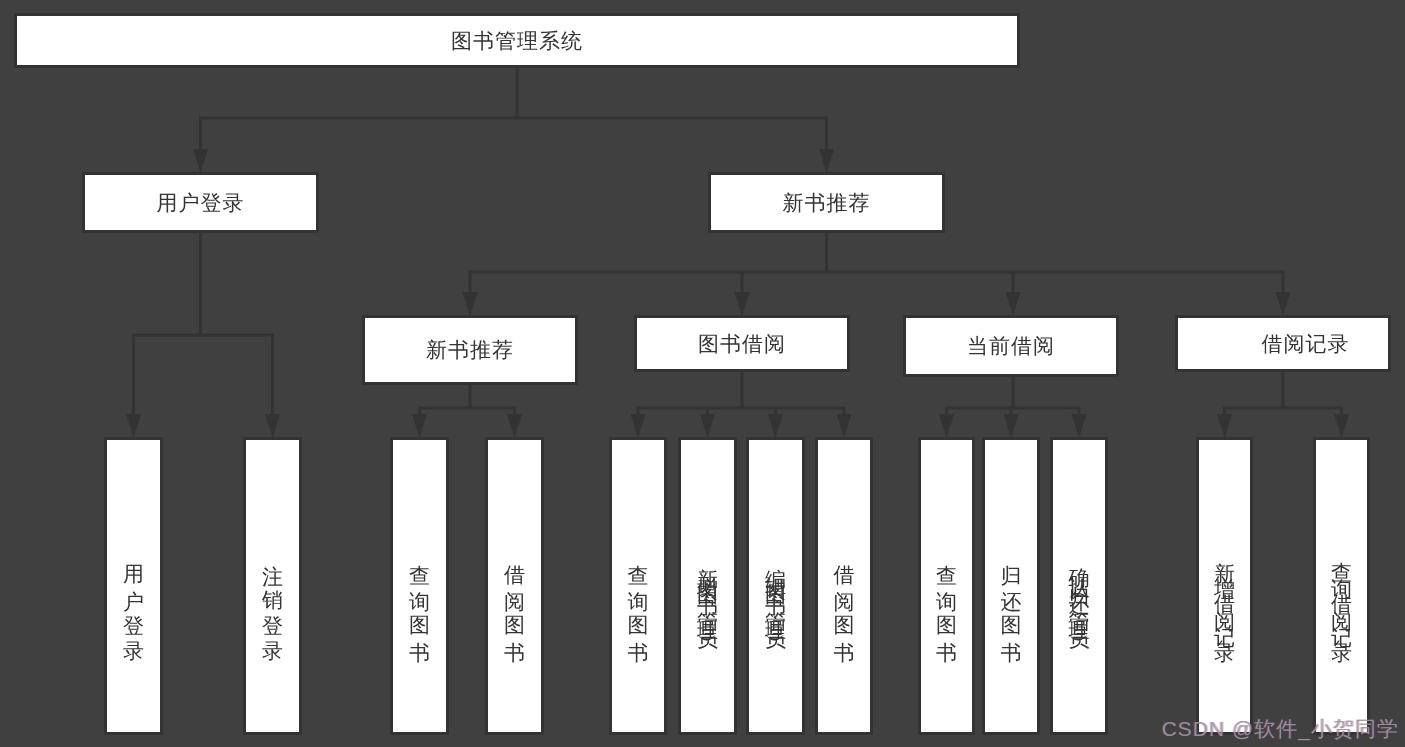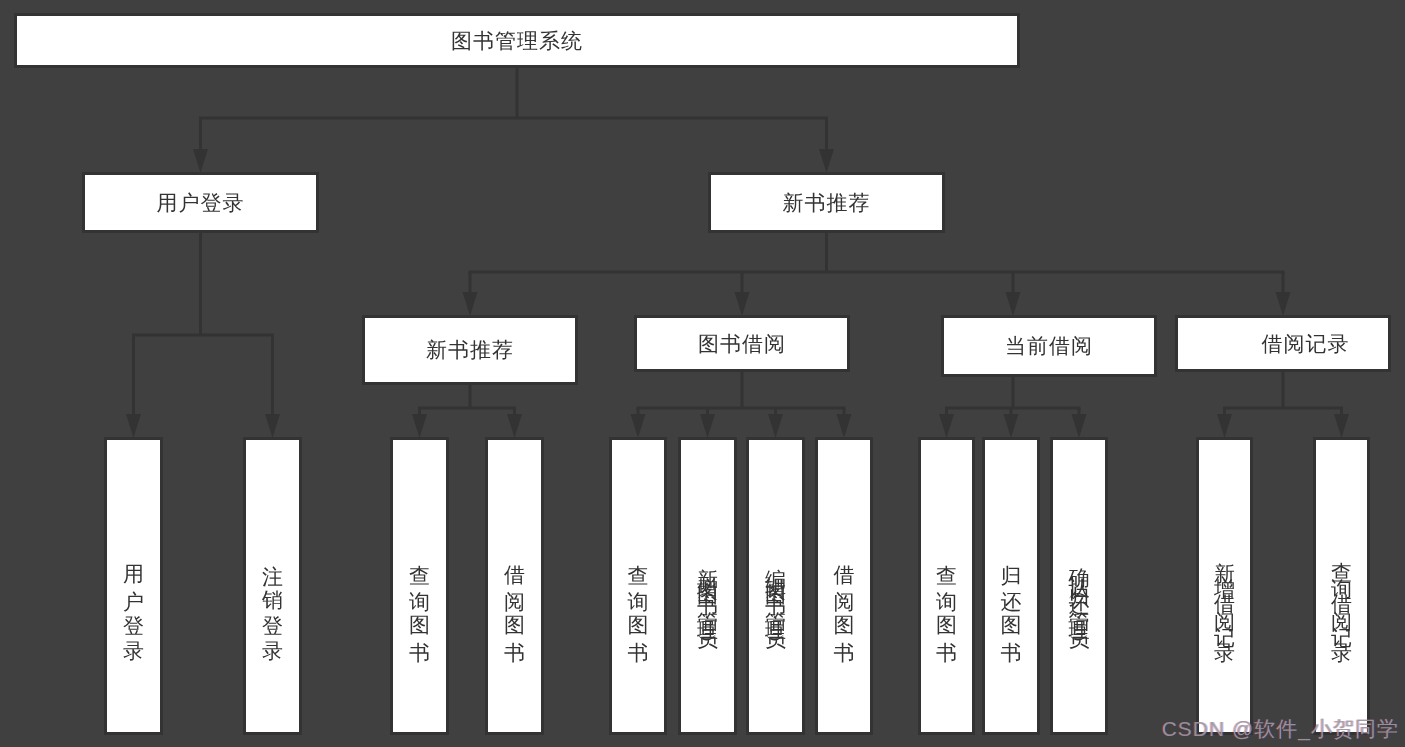--- a/index.html
+++ b/index.html
@@ -147,21 +147,21 @@
       </div>
       <div class="node vertical" style="left: 678px; top: 437px; width: 59px; height: 298px;">
         <span class="label" style="letter-spacing: 8.77778px; margin-bottom: -8.77778px;">新增图书（管理员）</span>
       </div>
       <div class="node vertical" style="left: 746px; top: 437px; width: 59px; height: 298px;">
         <span class="label" style="letter-spacing: 8.77778px; margin-bottom: -8.77778px;">编辑图书（管理员）</span>
       </div>
       <div class="node vertical" style="left: 815px; top: 437px; width: 58px; height: 298px;">
         <span class="label" style="letter-spacing: 25.5px; margin-bottom: -25.5px;">借阅图书</span>
       </div>
-      <div class="node horizontal" style="left: 941px; top: 315px; width: 216px; height: 62px;">
+      <div class="node horizontal" style="left: 903px; top: 315px; width: 216px; height: 62px;">
         <span class="label">当前借阅</span>
       </div>
       <div class="node vertical" style="left: 918px; top: 437px; width: 57px; height: 298px;">
         <span class="label" style="letter-spacing: 25.5px; margin-bottom: -25.5px;">查询图书</span>
       </div>
       <div class="node vertical" style="left: 982px; top: 437px; width: 58px; height: 298px;">
         <span class="label" style="letter-spacing: 25.5px; margin-bottom: -25.5px;">归还图书</span>
       </div>
       <div class="node vertical" style="left: 1050px; top: 437px; width: 58px; height: 298px;">
         <span class="label" style="letter-spacing: 8.77778px; margin-bottom: -8.77778px;">确认归还（管理员）</span>

